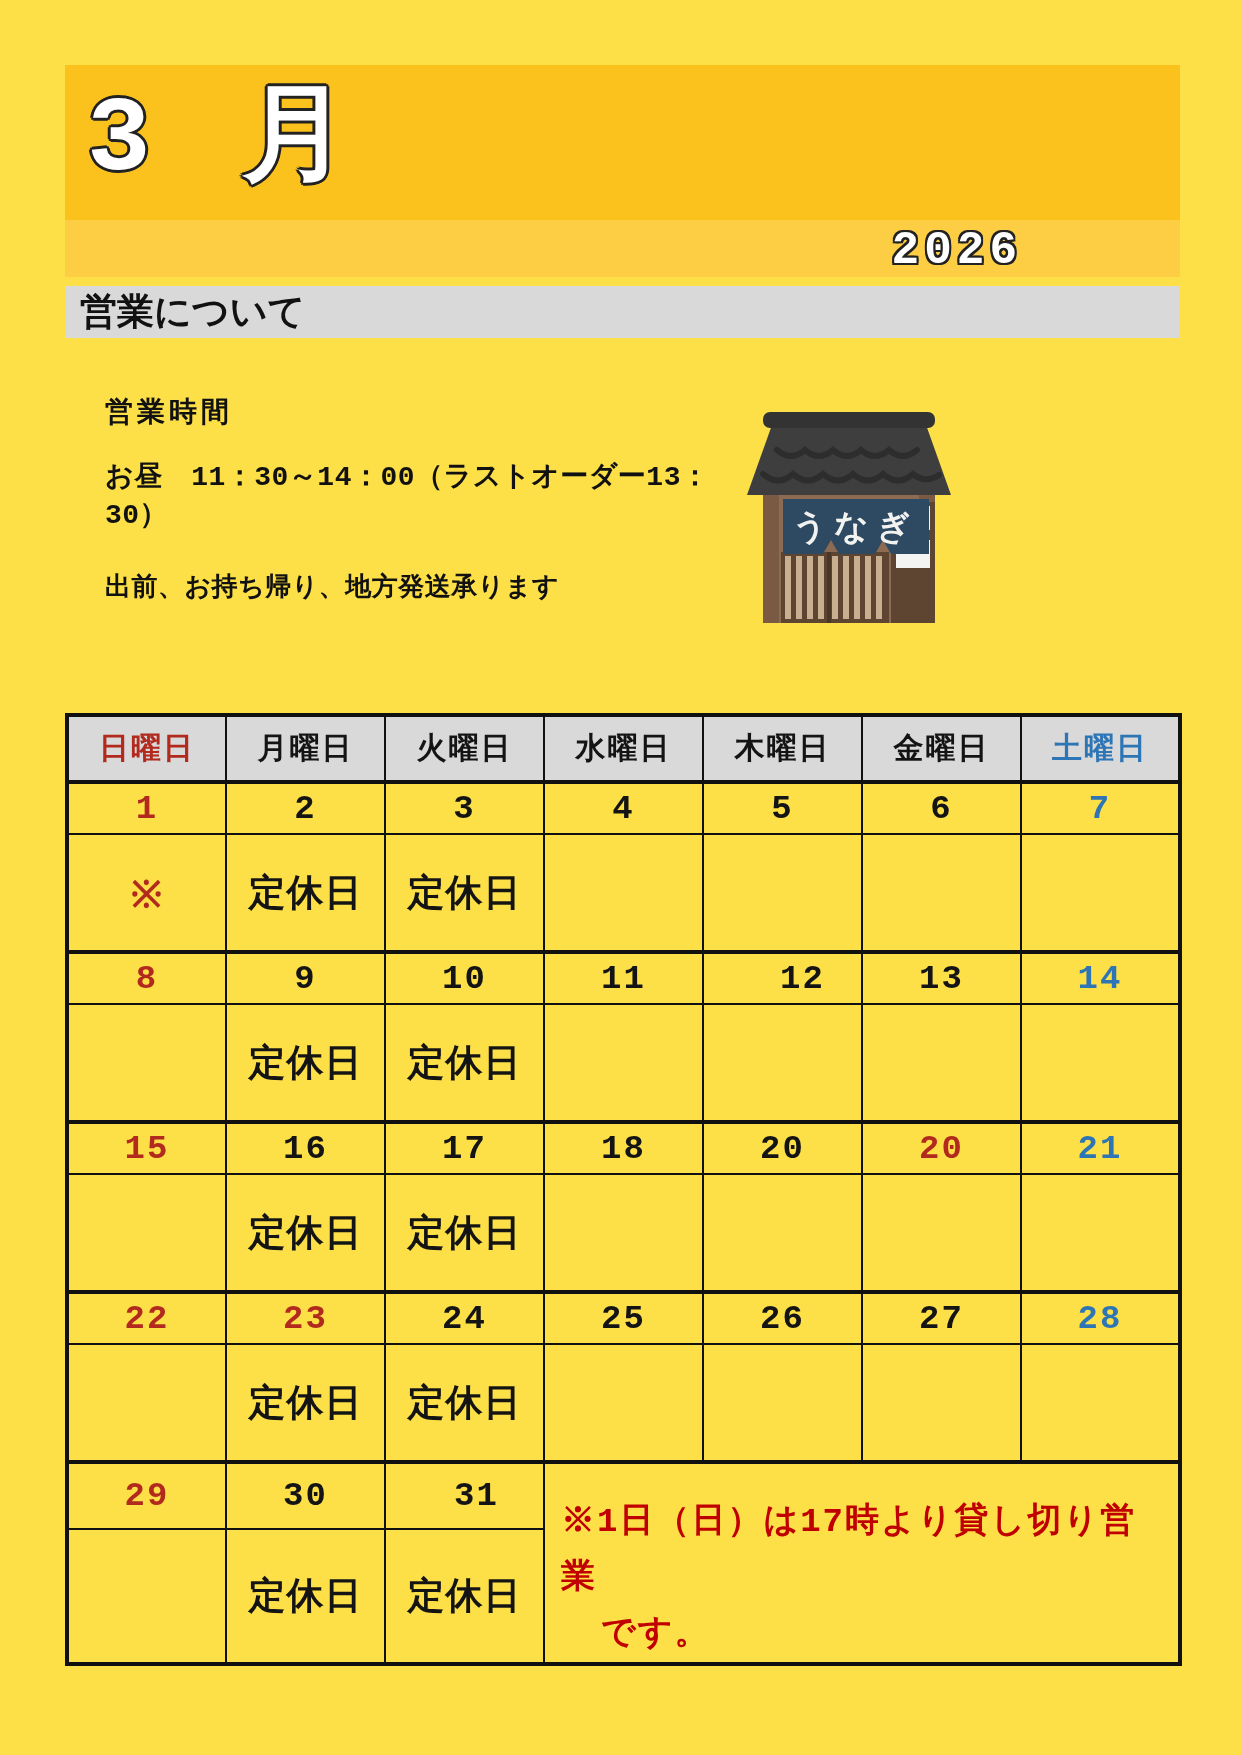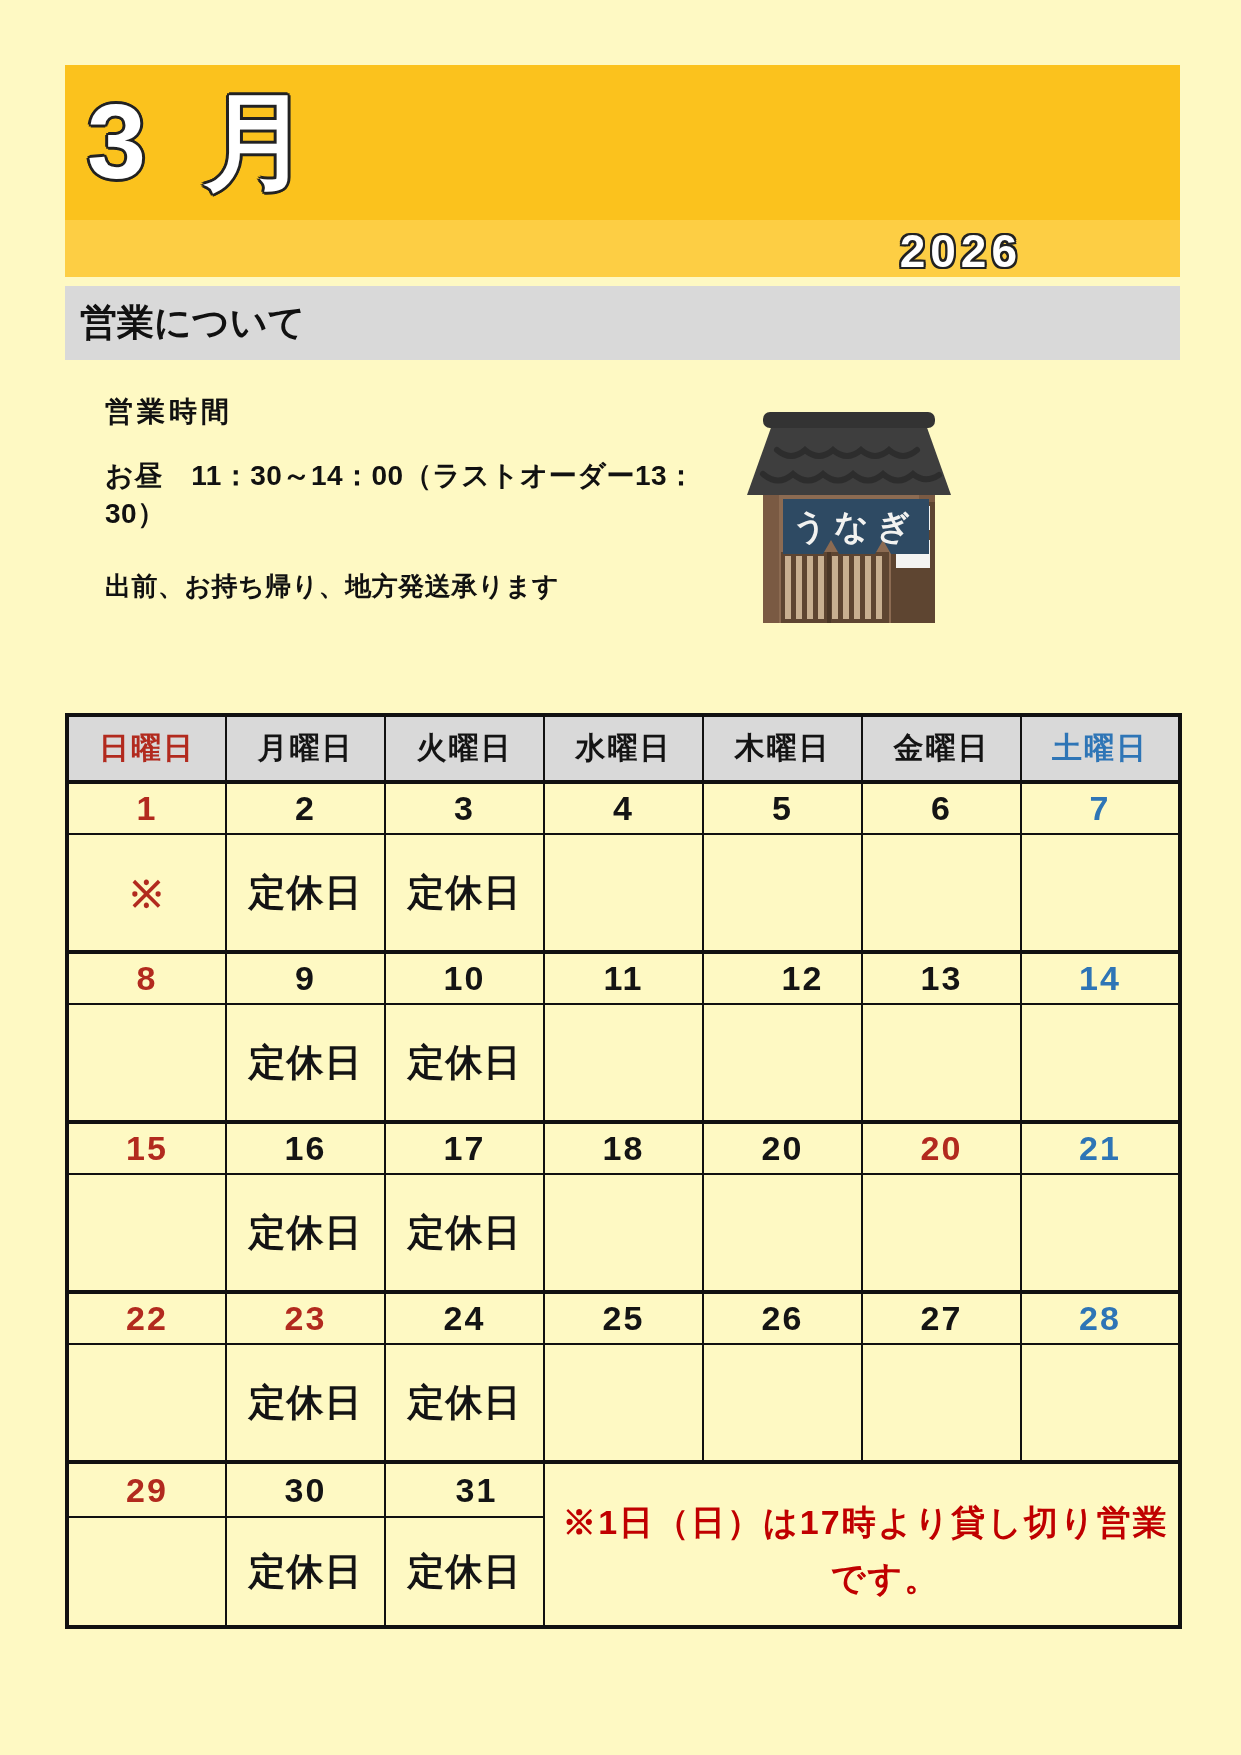--- a/index.html
+++ b/index.html
@@ -1,18 +1,18 @@
 <!DOCTYPE html>
 <html style="--gold: #FBC21D; --gold_light: #FDCE44; --gray_bar: #D9D9D9; --red: #B22A1E; --blue: #2E75B6; --black: #141414; --note_red: #C00000;"><head>
 <meta charset="utf-8">
 <style>
   html,body { margin:0; padding:0; background:#ffffff; }
   .page {
-    position:relative; width:1241px; height:1755px; background:#fef9c3;
-    font-family:Liberation Sans, sans-serif; overflow:hidden;
+    position:relative; width:1241px; height:1755px; background:#fde047;
+    font-family:Liberation Mono, monospace; overflow:hidden;
   }
 
   
   .banner { position:absolute; left:65px; top:65px; width:1115px; }
   .banner-top { height:155px; background:var(--gold); }
   .month-title {
     padding:0 0 0 22px; font-size:106px; font-weight:bold; color:#ffffff;
     letter-spacing:14px; line-height:1.45;
     text-shadow:-3px 0 #222,3px 0 #222,0 -3px #222,0 3px #222,
                 -2px -2px #222,2px 2px #222,-2px 2px #222,2px -2px #222;
@@ -20,21 +20,21 @@
   .banner-bottom { height:57px; background:var(--gold_light); position:relative; }
   .year-label {
     position:absolute; right:158px; bottom:0px; font-size:46px; font-weight:bold;
     color:#ffffff; letter-spacing:5px; line-height:1.1;
     text-shadow:-2px 0 #222,2px 0 #222,0 -2px #222,0 2px #222,
                 -2px -2px #222,2px 2px #222,-2px 2px #222,2px -2px #222;
   }
 
   
   .graybar {
-    position:absolute; left:65px; top:286px; width:1115px; height:74px;
+    position:absolute; left:65px; top:286px; width:1115px; height:52px;
     background:var(--gray_bar); display:flex; align-items:center;
     padding-left:15px; box-sizing:border-box;
     font-size:37px; font-weight:bold; color:#111;
   }
 
   
   .hours { position:absolute; left:105px; top:393px; width:640px; color:#111; }
   .hours-title { font-size:28px; font-weight:bold; margin:0 0 26px 0; letter-spacing:4px; }
   .hours-line { font-size:28px; font-weight:bold; margin:0 0 36px 0; letter-spacing:0.5px; }
   .hours-line.services { font-size:26px; margin-bottom:0; }
@@ -52,21 +52,21 @@
   .calendar thead tr { height:67px; background:var(--gray_bar); }
   .calendar thead th { font-size:30px; font-weight:bold; letter-spacing:2px; }
   tr.date-row { height:52px; }
   tr.date-row td { border-top-width:4px; font-size:34px; font-weight:600; letter-spacing:2px; }
   tr.note-row { height:118px; }
   tr.note-row td { font-size:37px; font-weight:bold; letter-spacing:1px; }
   tr.date-row.last { height:55px; }
   tr.note-row.last { height:110px; }
   td.asterisk-note { font-size:42px; }
   td.footnote-cell {
-    text-align:center; vertical-align:top; padding:30px 8px 0 16px;
+    text-align:left; vertical-align:top; padding:30px 8px 0 16px;
     color:var(--note_red); font-size:34px; font-weight:bold; line-height:1.65;
   }
   .footnote-line2 { padding-left:40px; }
 </style>
 </head>
 <body>
 
 <div class="page">
 
   <div class="banner">

